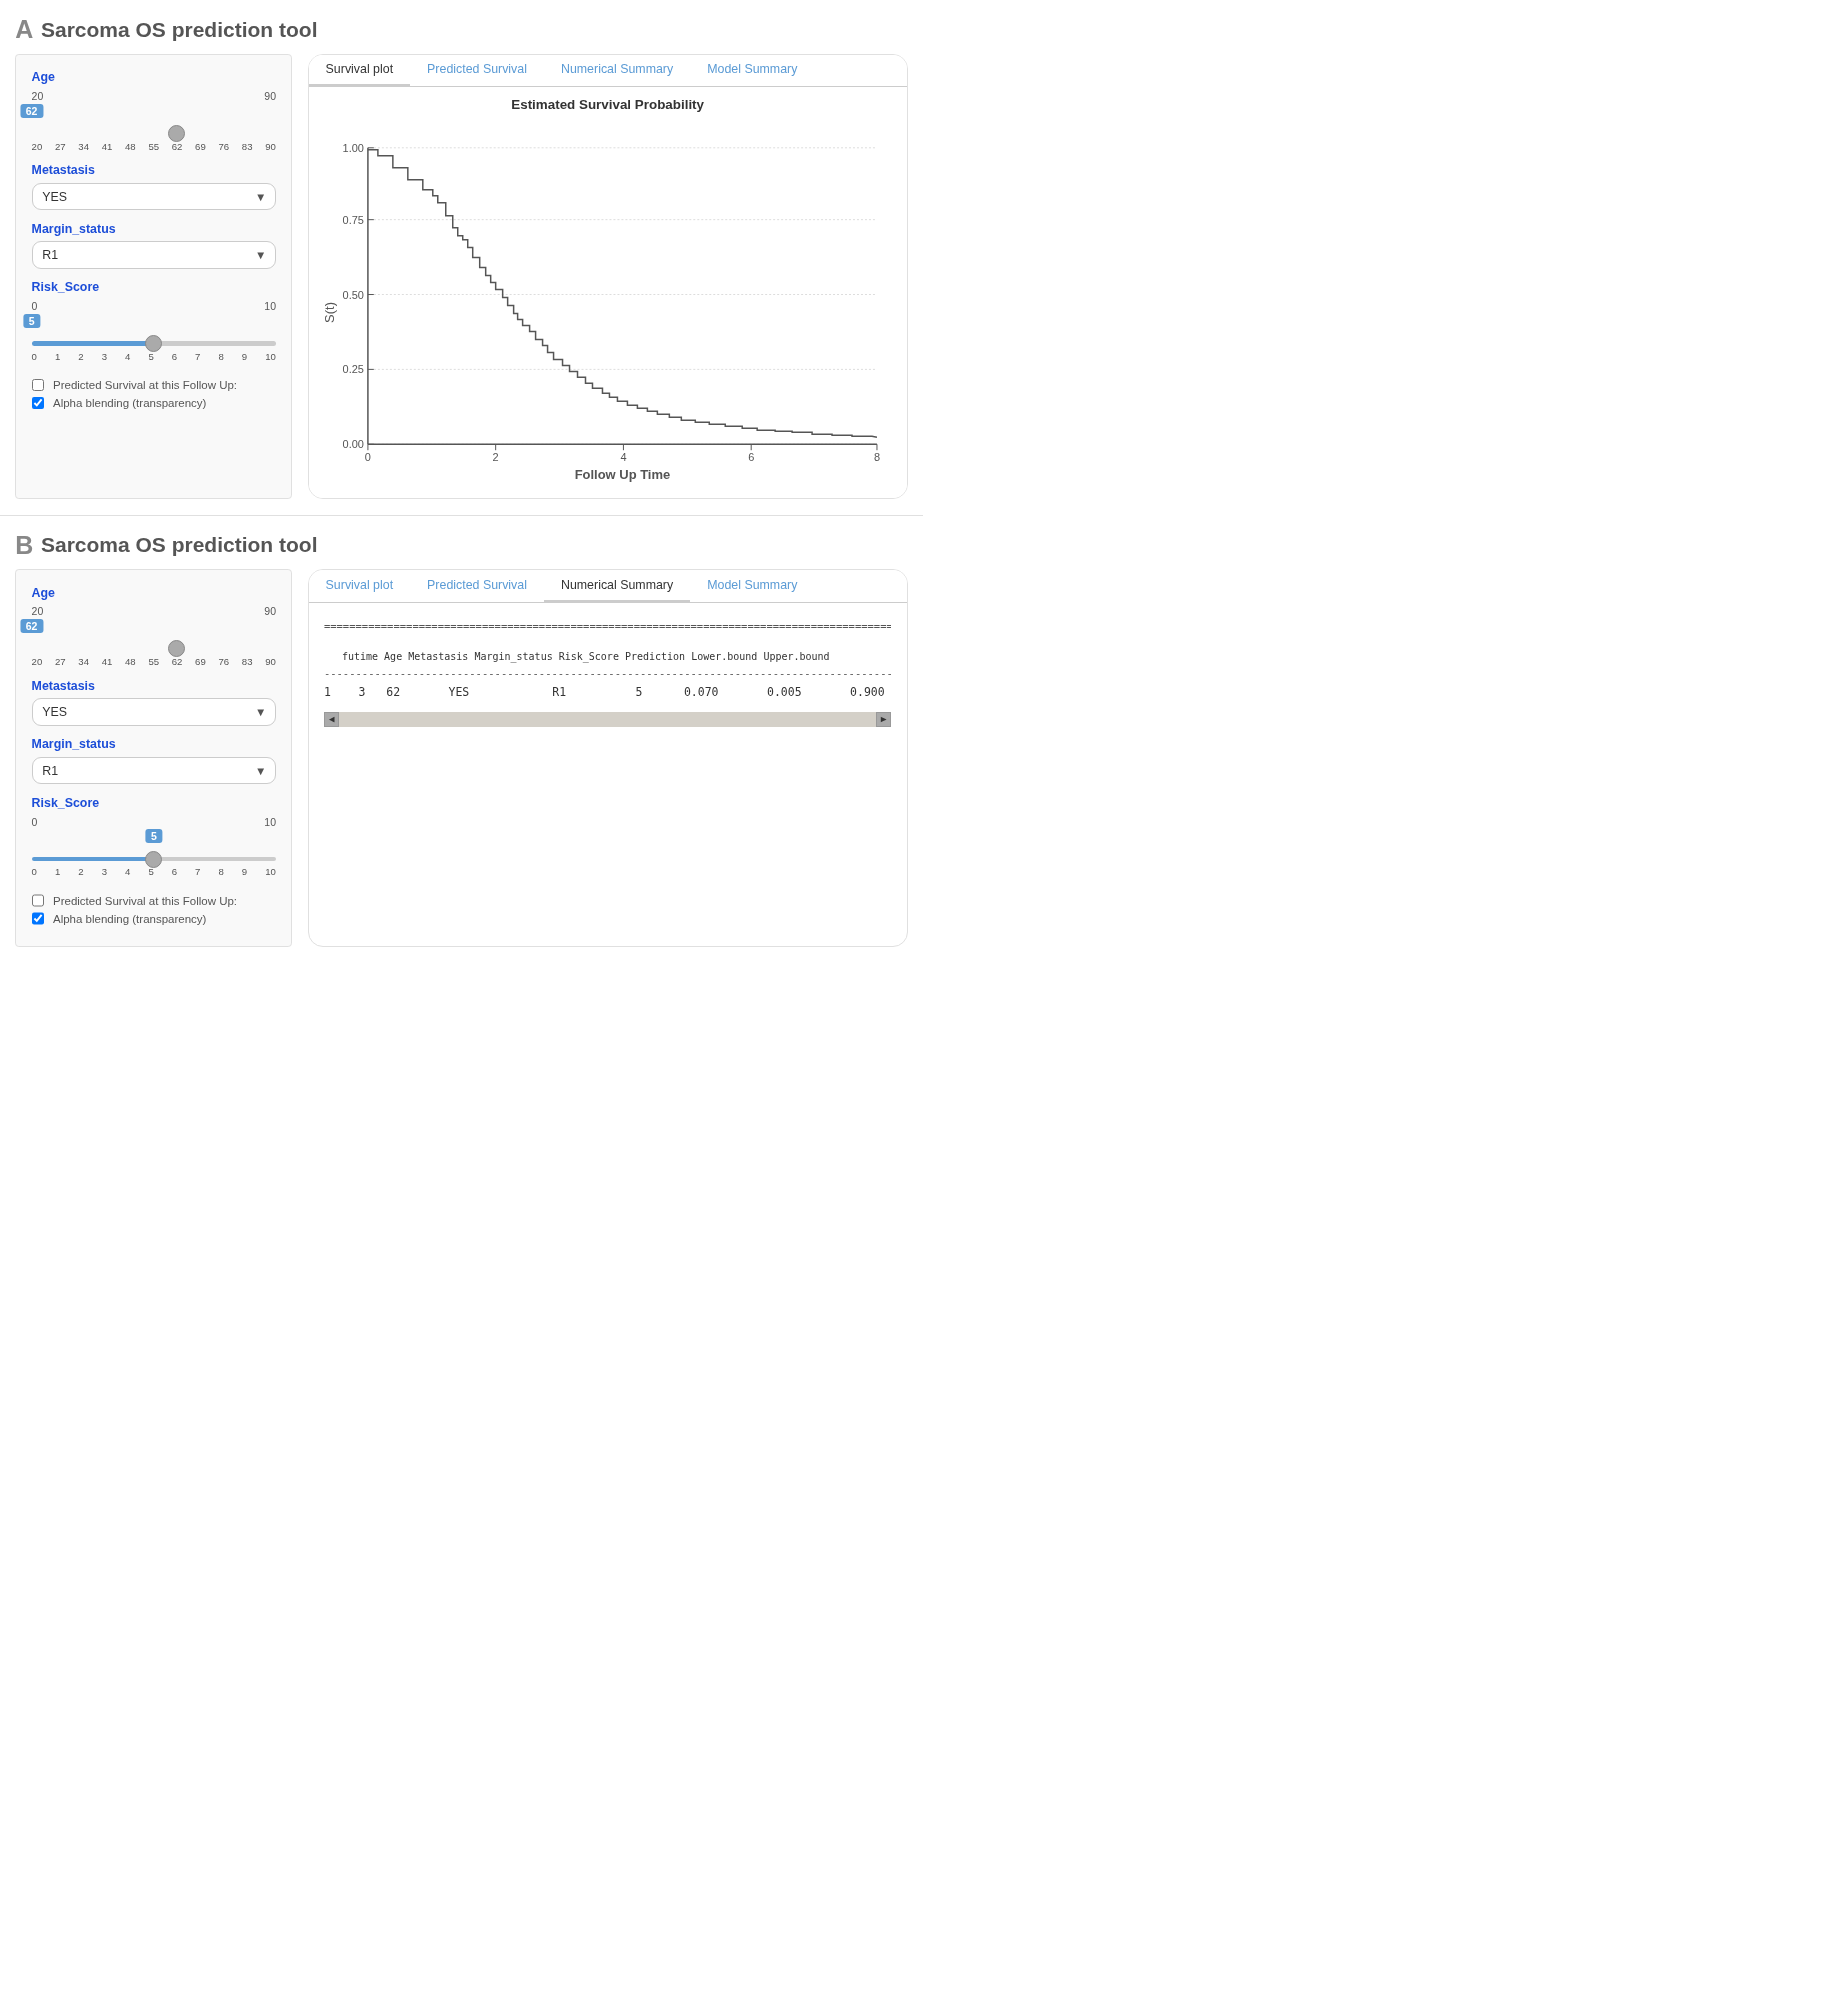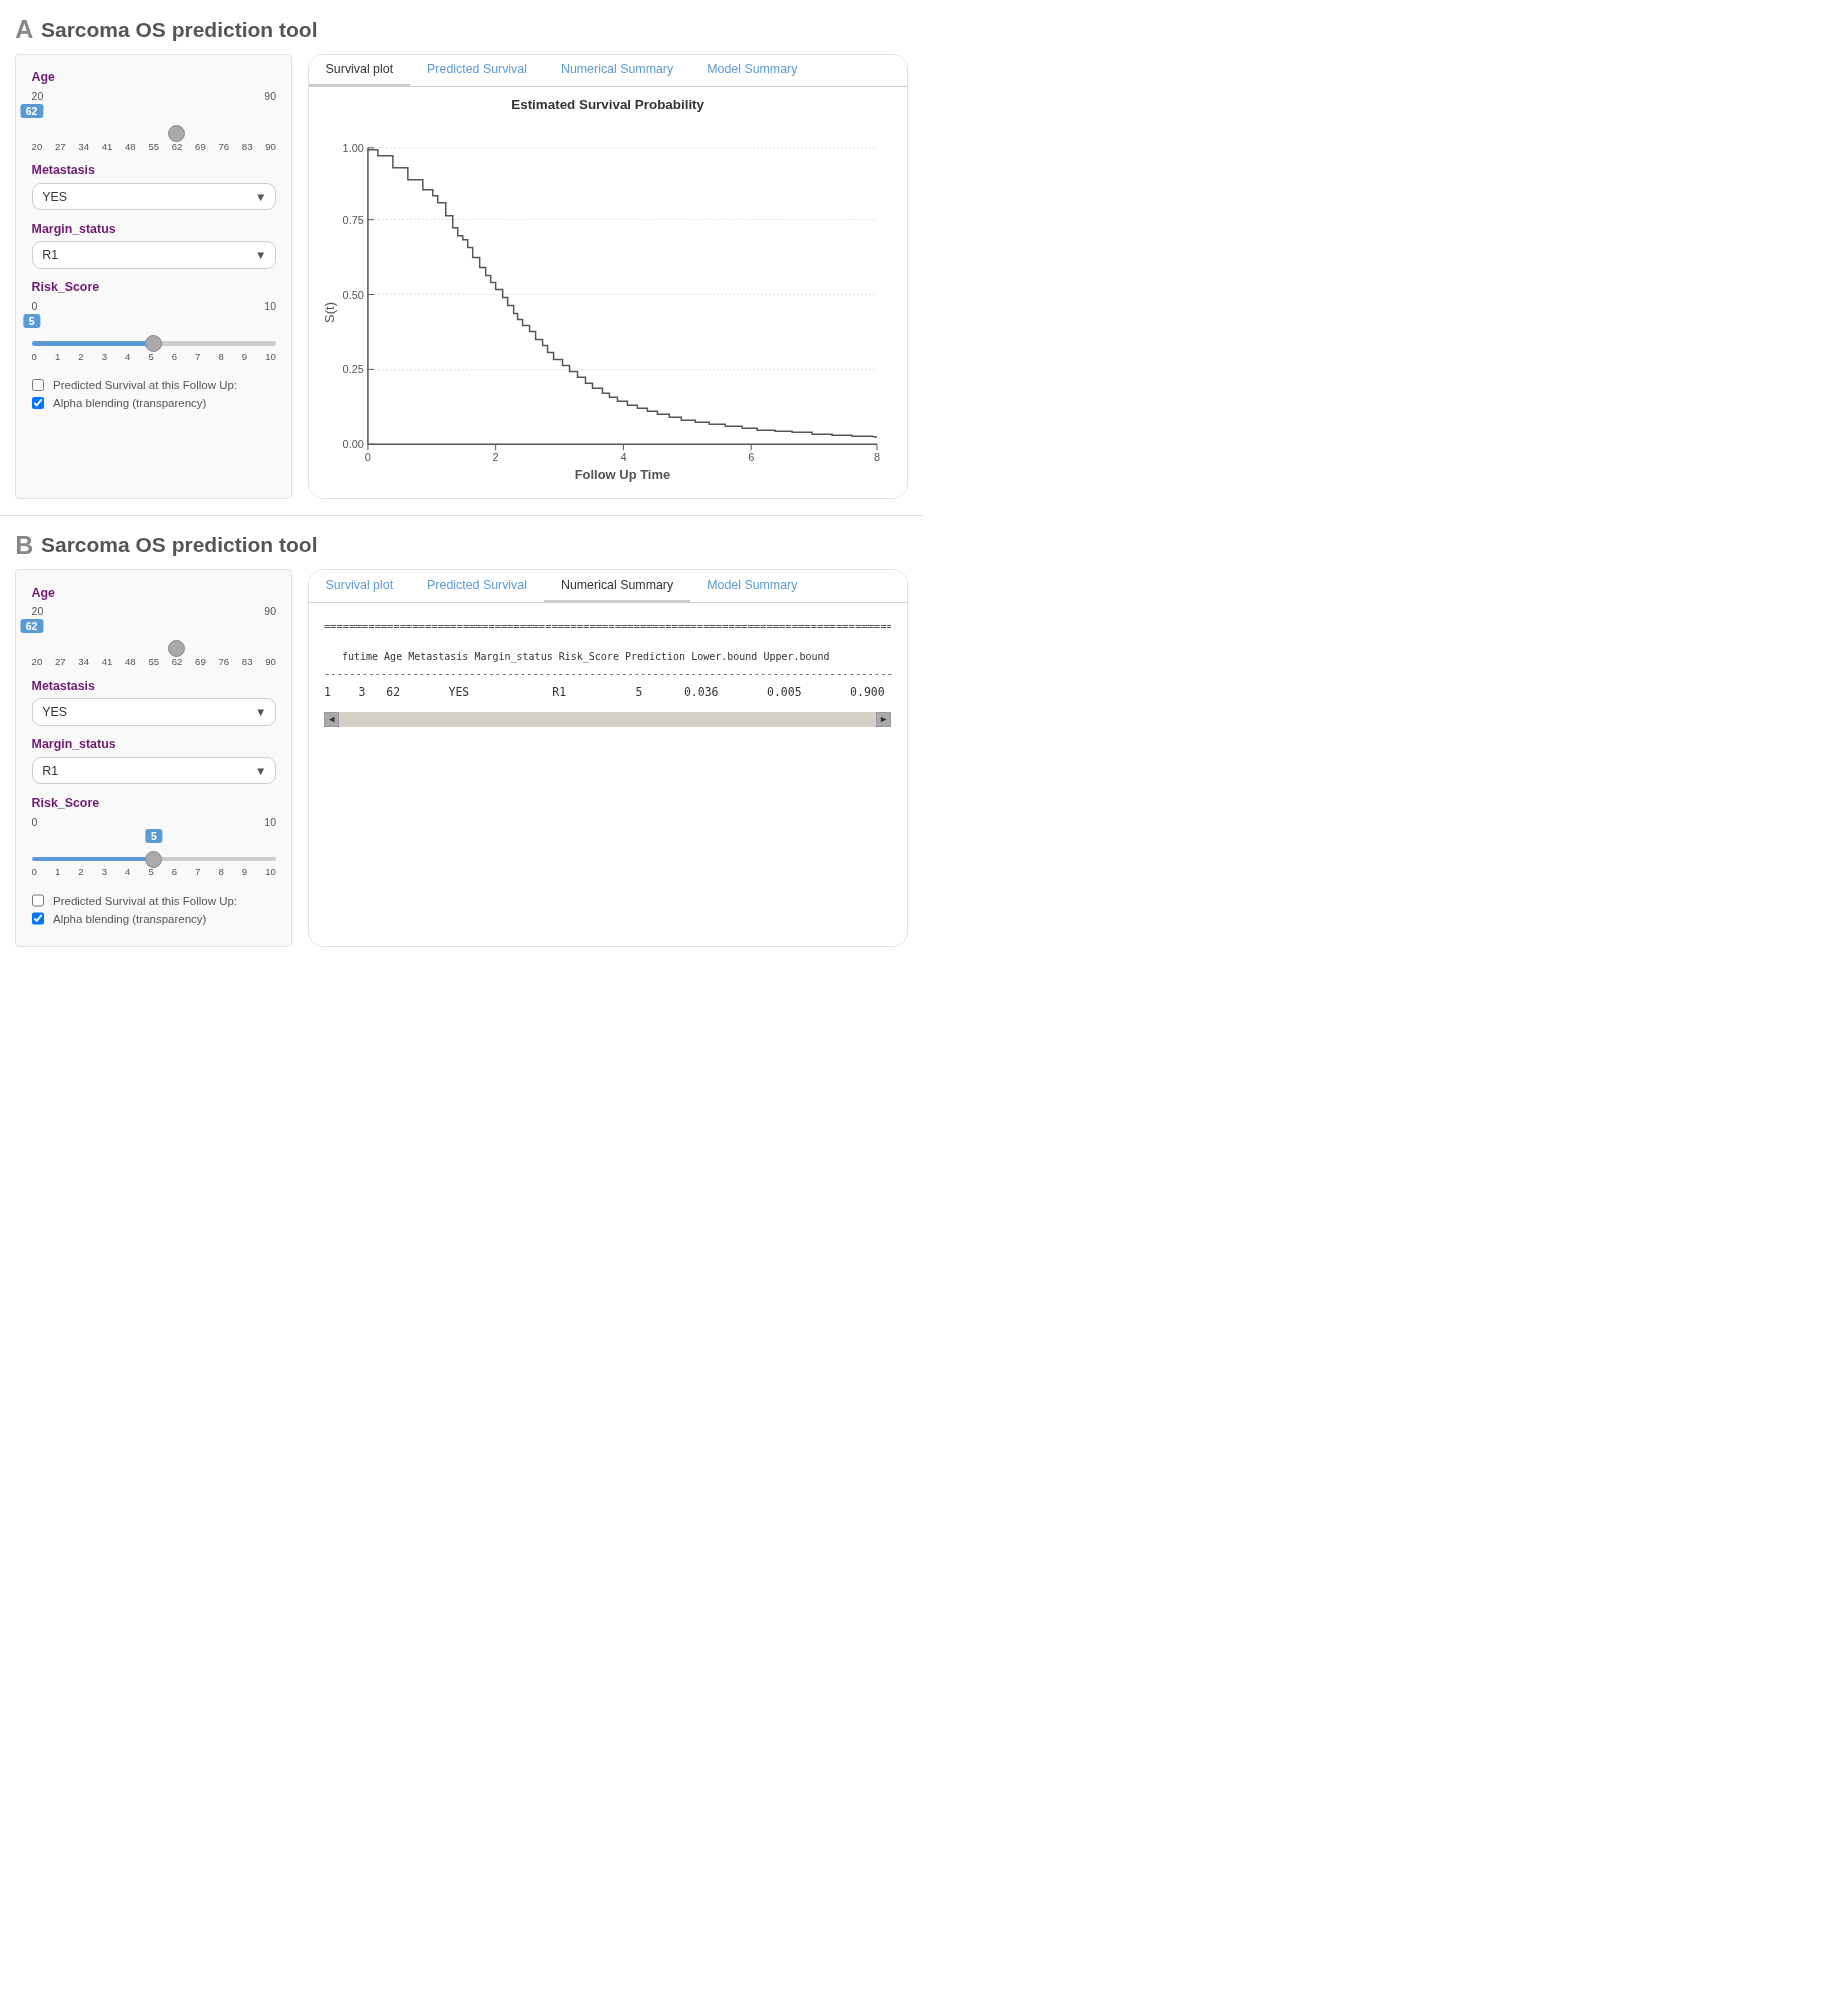--- a/index.html
+++ b/index.html
@@ -47,21 +47,21 @@
       border-radius: 3.8px;
       padding: 15.3px;
       flex-shrink: 0;
     }
 
     .param-label {
       font-size: 12.4px;
       font-weight: bold;
       margin-bottom: 5.7px;
       margin-top: 11.5px;
-      color: #701a75;
+      color: #1d4ed8;
     }
 
     .param-label:first-child { margin-top: 0; }
 
     .slider-container {
       position: relative;
       margin-bottom: 3.8px;
     }
 
     .slider-range-labels {
@@ -520,21 +520,21 @@
       <div class="tabs">
         <div class="tab" style="color:#5b9bd5;">Survival plot</div>
         <div class="tab" style="color:#5b9bd5;">Predicted Survival</div>
         <div class="tab active">Numerical Summary</div>
         <div class="tab" style="color:#5b9bd5;">Model Summary</div>
       </div>
       <div class="num-summary">
         <div style="font-size:10.5px;color:#555;white-space:pre;overflow:hidden;">================================================================================================================================</div>
         <div style="font-size:10px;color:#333;white-space:pre;margin-top:12px;">   futime Age Metastasis Margin_status Risk_Score Prediction Lower.bound Upper.bound</div>
         <div style="font-size:10.5px;color:#555;white-space:pre;overflow:hidden;">--------------------------------------------------------------------------------------------------------------------------------</div>
-        <div style="font-size:11.5px;color:#333;white-space:pre;">1    3   62       YES            R1          5      0.036       0.005       0.900</div>
+        <div style="font-size:11.5px;color:#333;white-space:pre;">1    3   62       YES            R1          5      0.070       0.005       0.900</div>
         <div style="margin-top:9.6px;">
           <div class="num-summary-scrollbar">
             <div class="num-summary-scrollbar-arrow">◀</div>
             <div class="num-summary-scrollbar-track"></div>
             <div class="num-summary-scrollbar-arrow">▶</div>
           </div>
         </div>
       </div>
     </div>
   </div>

